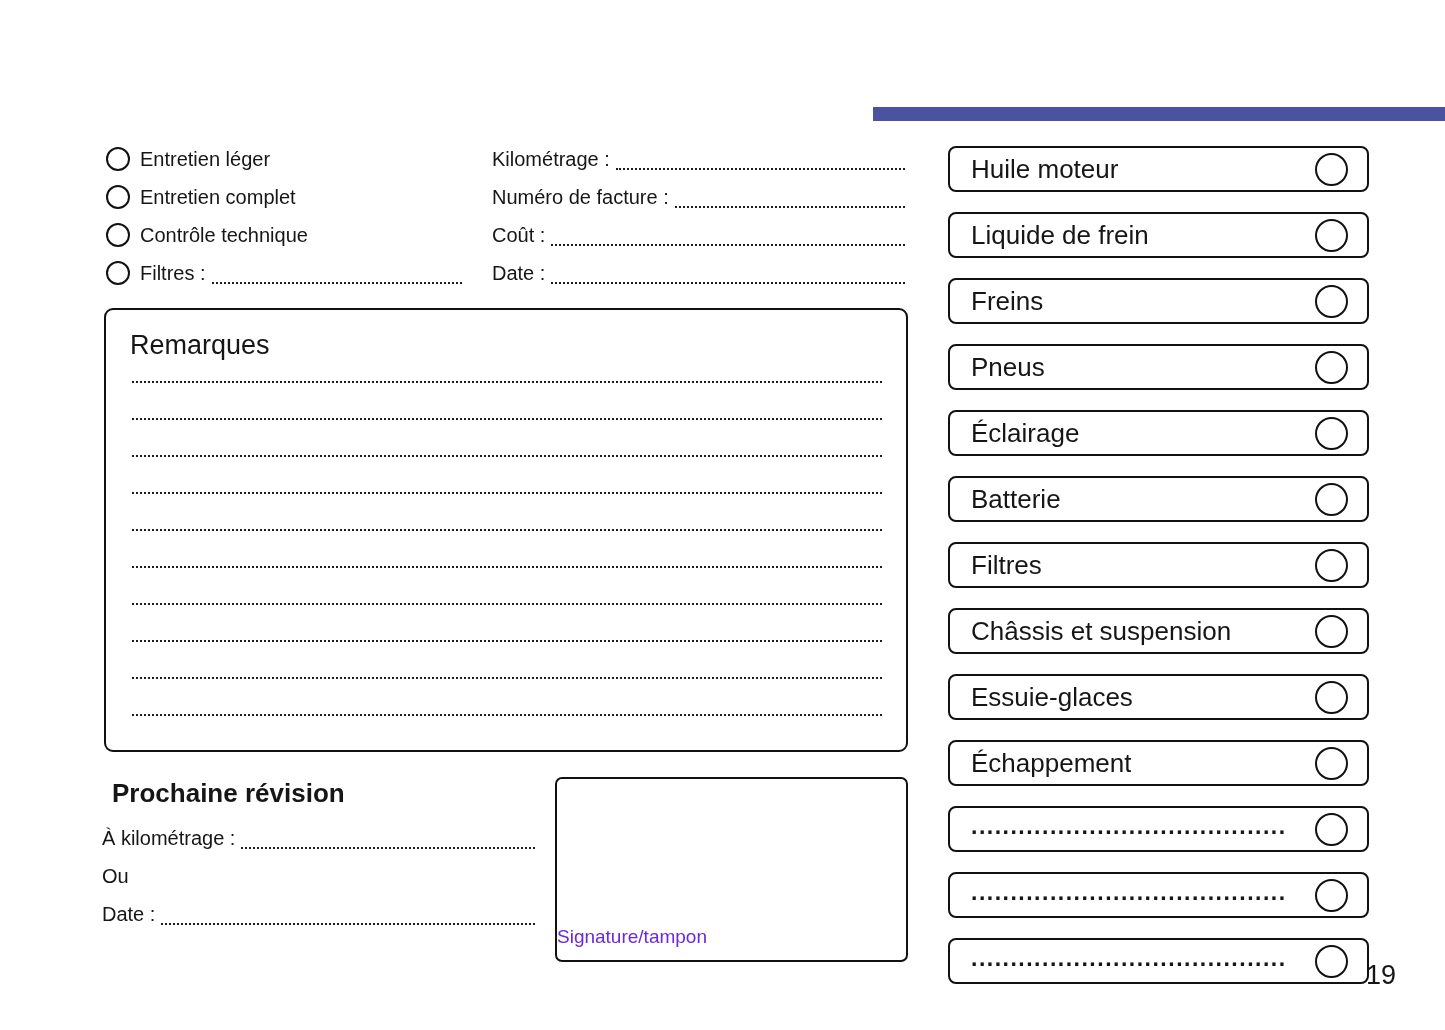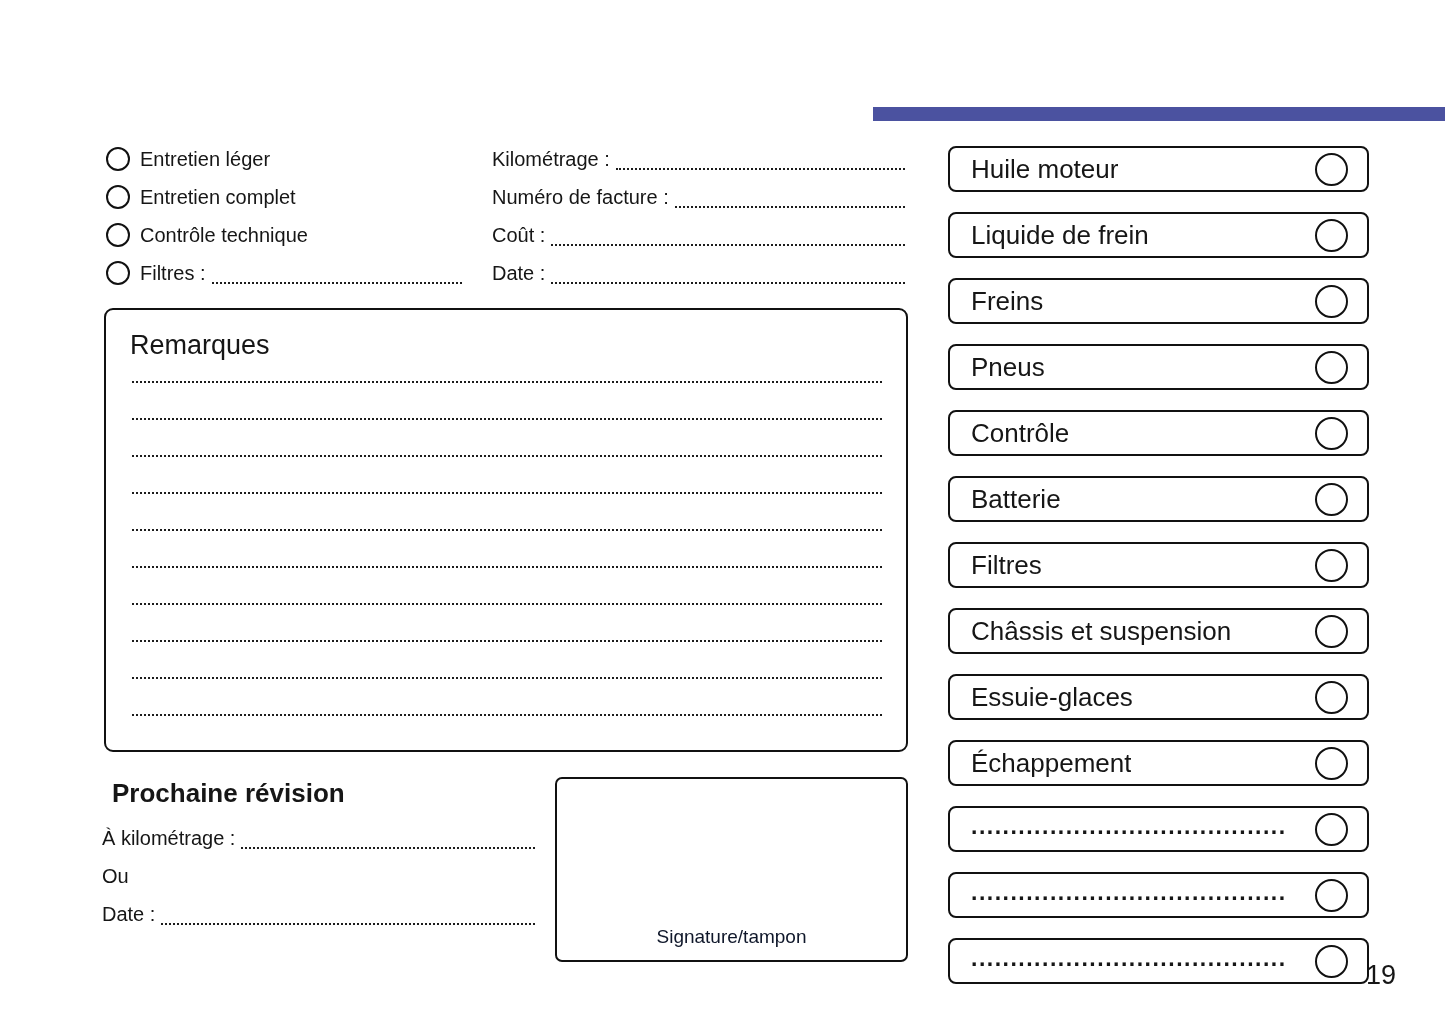--- a/index.html
+++ b/index.html
@@ -105,23 +105,22 @@
     position: absolute;
     left: 555px; top: 777px;
     width: 353px; height: 185px;
     border: 2.5px solid #111;
     border-radius: 7px;
     background: #fff;
   }
   .signature-label {
     position: absolute;
     left: 0; right: 0; bottom: 12px;
-    text-align: center;
     font-size: 19px;
-    color: #0f172a;
+    color: #6d28d9;
   }
 
   
   .checklist {
     position: absolute;
     left: 948px; top: 146px;
     width: 421px;
   }
   .check-box {
     display: flex;
@@ -251,21 +250,21 @@
     </div>
     <div class="check-box">
       <span class="check-label">Freins</span>
       <span class="check-circle"></span>
     </div>
     <div class="check-box">
       <span class="check-label">Pneus</span>
       <span class="check-circle"></span>
     </div>
     <div class="check-box">
-      <span class="check-label">Contrôle</span>
+      <span class="check-label">Éclairage</span>
       <span class="check-circle"></span>
     </div>
     <div class="check-box">
       <span class="check-label">Batterie</span>
       <span class="check-circle"></span>
     </div>
     <div class="check-box">
       <span class="check-label">Filtres</span>
       <span class="check-circle"></span>
     </div>

